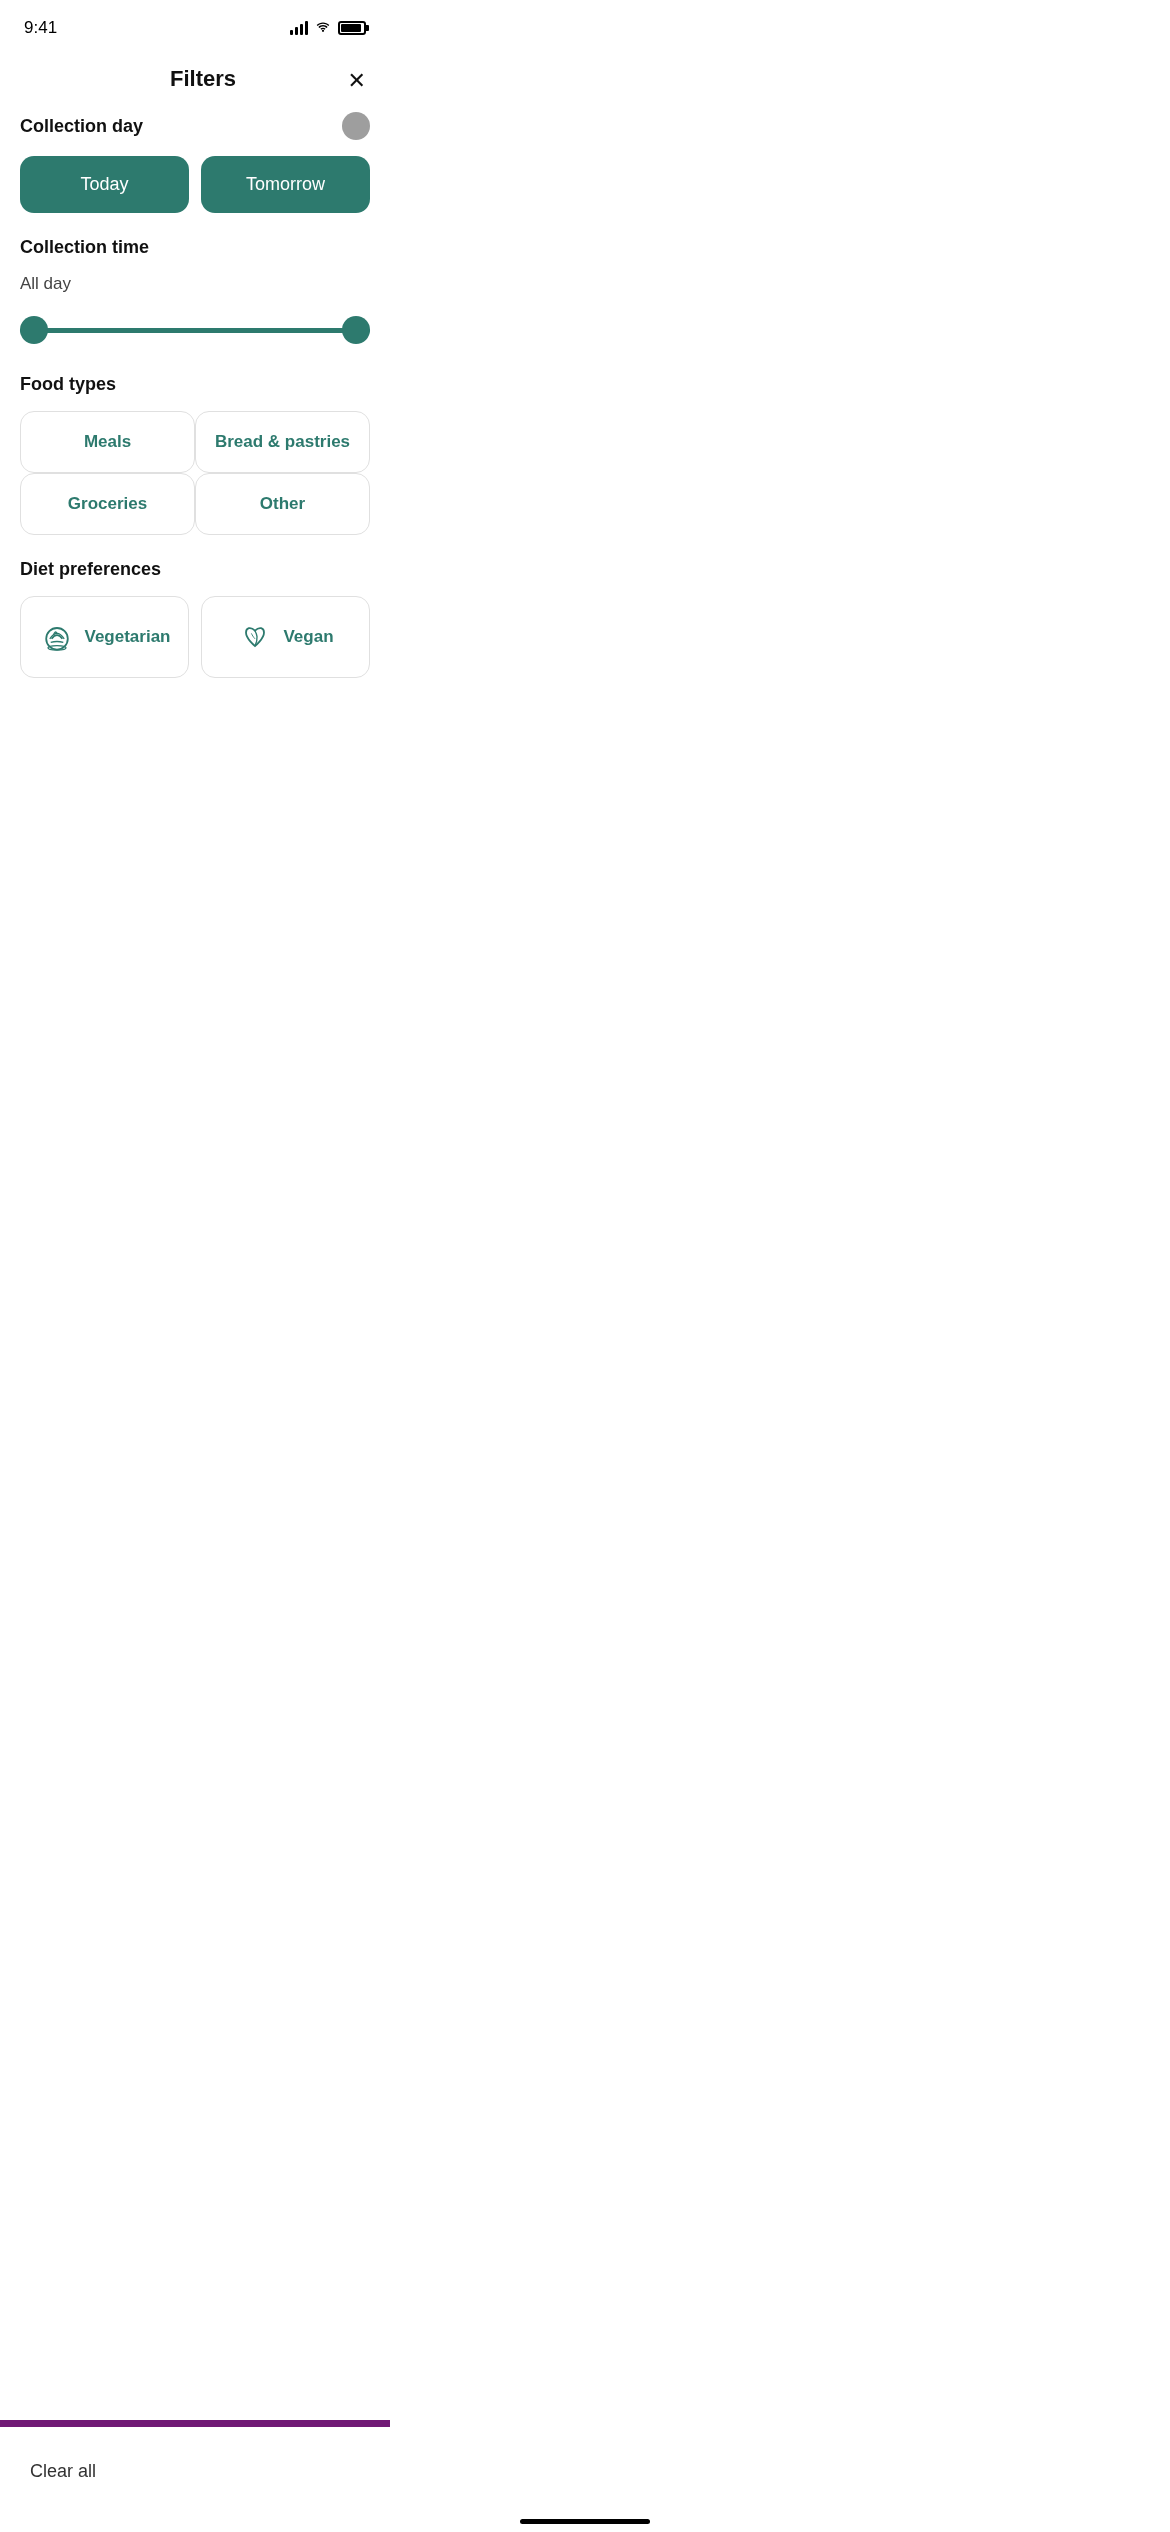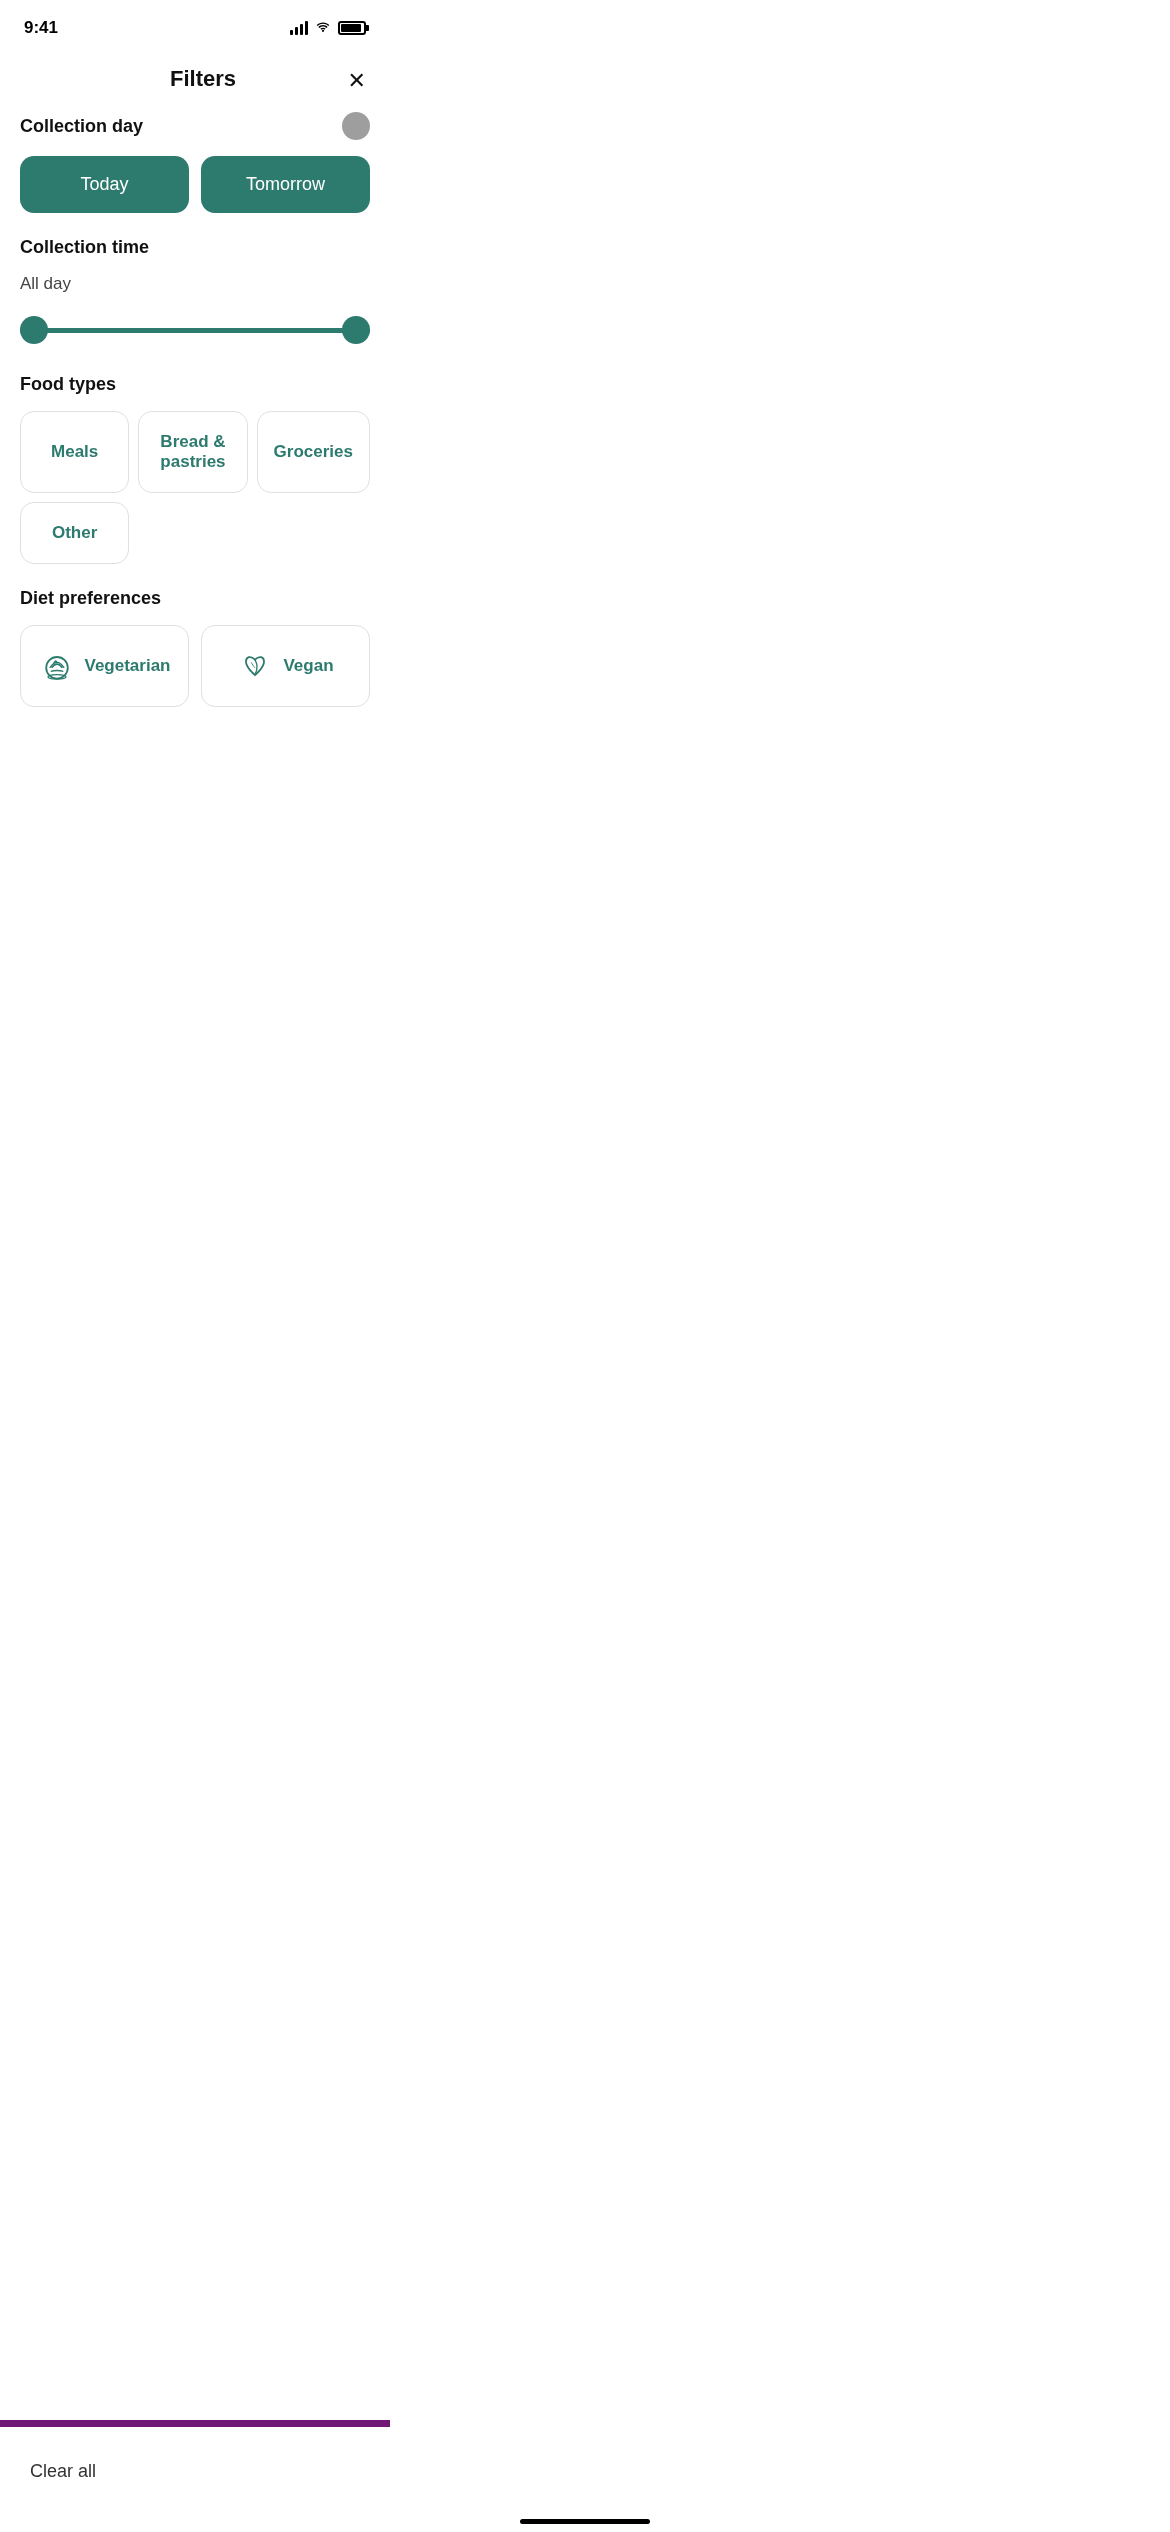--- a/index.html
+++ b/index.html
@@ -16,21 +16,21 @@
     
     .status-bar {
       display: flex;
       justify-content: space-between;
       align-items: center;
       padding: 14px 24px 8px;
       height: 50px;
     }
     .status-time {
       font-size: 17px;
-      font-weight: 700;
+      font-weight: 400;
       color: #000;
     }
     .status-icons {
       display: flex;
       align-items: center;
       gap: 6px;
     }
     .signal-bars {
       display: flex;
       align-items: flex-end;
@@ -180,22 +180,22 @@
       background: #2d7a6e;
       position: absolute;
       cursor: pointer;
     }
     .slider-thumb-left { left: 0; }
     .slider-thumb-right { right: 0; }
 
     
     .chips-grid {
       display: grid;
-      grid-template-columns: 1fr 1fr 1fr;
-      gap: 9px;
+      grid-template-columns: 1fr 1fr;
+      gap: 0;
     }
     .chip {
       border: 1.5px solid #e0e0e0;
       border-radius: 14px;
       padding: 20px 16px;
       text-align: center;
       font-size: 17px;
       font-weight: 600;
       color: #2d7a6e;
       cursor: pointer;

